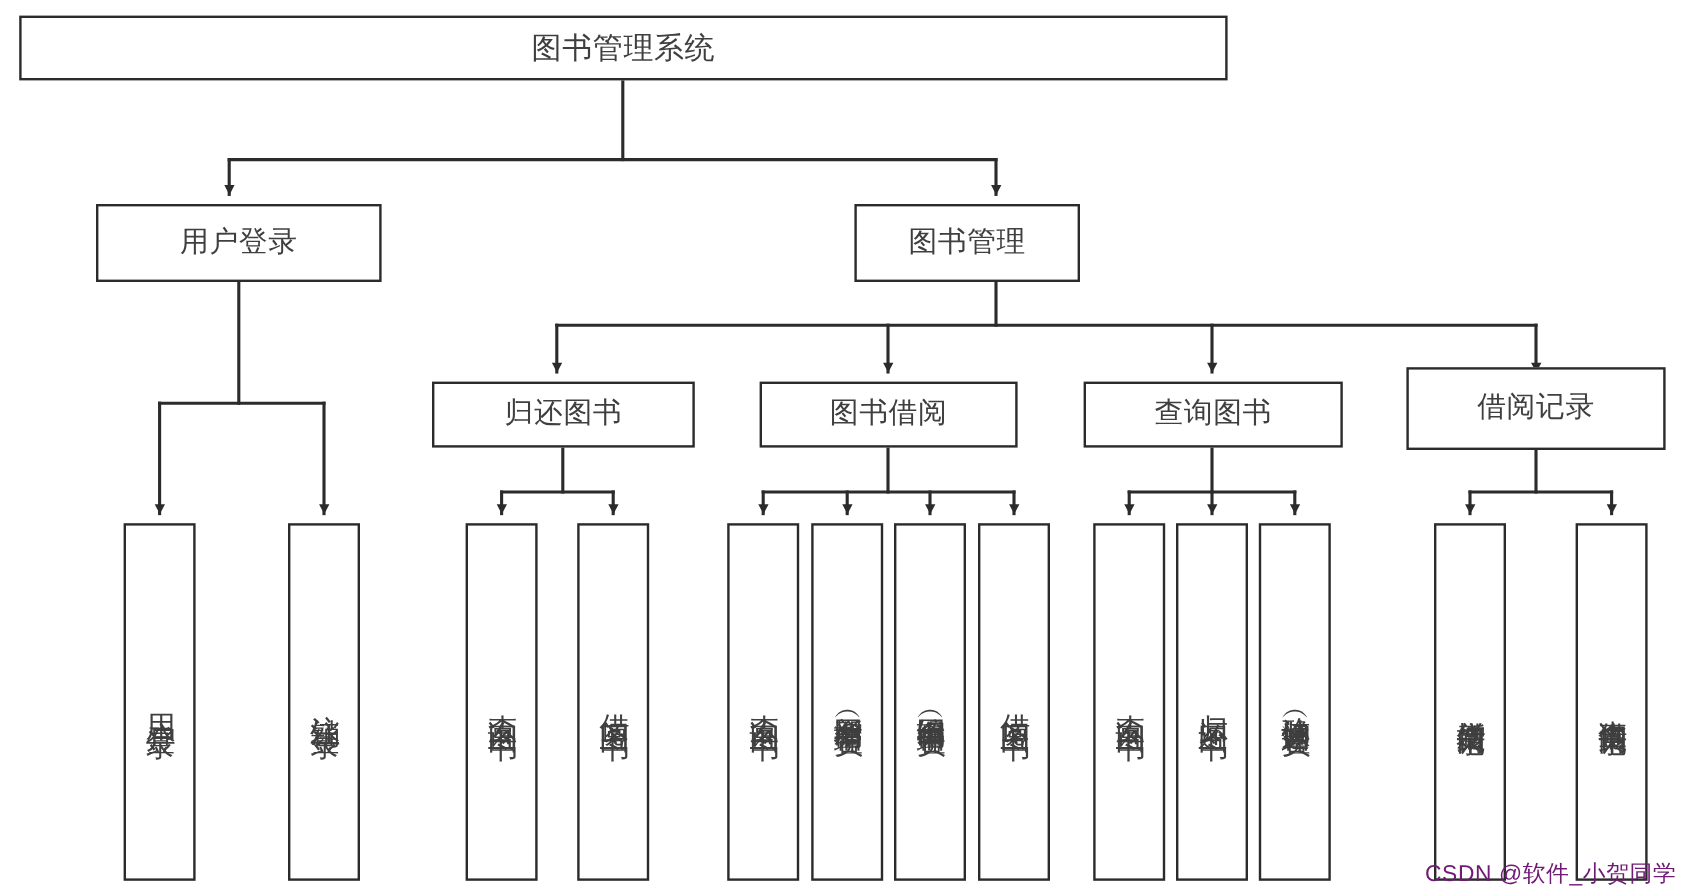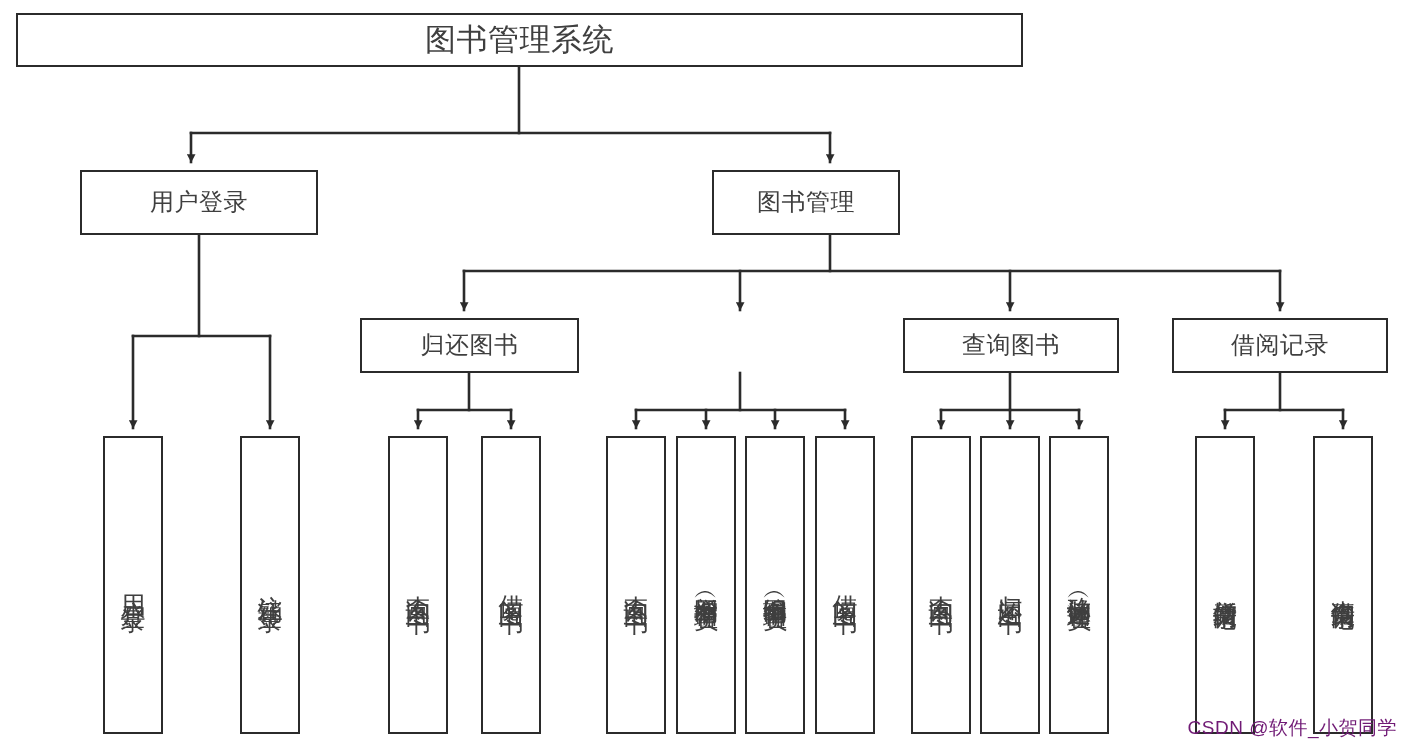--- a/index.html
+++ b/index.html
@@ -40,21 +40,21 @@
     text-align: center;
     line-height: 1.12;
     color: #3f3f3f;
     white-space: nowrap;
   }
   
   .h-node .lbl {
     font-size: 24px;
     letter-spacing: 0.5px;
   }
-  #n-root .lbl { font-size: 31px; }
+  #n-root .lbl { font-size: 25px; }
   
   .v-node {
     align-items: center;
     justify-content: center;
   }
   .v-node .lbl {
     writing-mode: vertical-rl;
     text-orientation: upright;
     font-size: 25px;
     line-height: 1.0;
@@ -140,26 +140,29 @@
   </div>
 
   <div class="node h-node" style="left:712px; top:170px; width:188px; height:65px;">
     <span class="lbl">图书管理</span>
   </div>
 
   <div class="node h-node" style="left:360px; top:318px; width:219px; height:55px;">
     <span class="lbl">归还图书</span>
   </div>
 
+  <div class="node h-node" style="left:633px; top:318px; width:215px; height:55px;">
+    <span class="lbl">图书借阅</span>
+  </div>
 
   <div class="node h-node" style="left:903px; top:318px; width:216px; height:55px;">
     <span class="lbl">查询图书</span>
   </div>
 
-  <div class="node h-node" style="left:1172px; top:318px; width:216px; height:55px;">
+  <div class="node h-node" style="left:1172px; top:306px; width:216px; height:69px;">
     <span class="lbl">借阅记录</span>
   </div>
 
   <div class="node v-node" style="left:103px; top:436px; width:60px; height:298px;">
     <span class="lbl">用户登录</span>
   </div>
 
   <div class="node v-node" style="left:240px; top:436px; width:60px; height:298px;">
     <span class="lbl">注销登录</span>
   </div>

